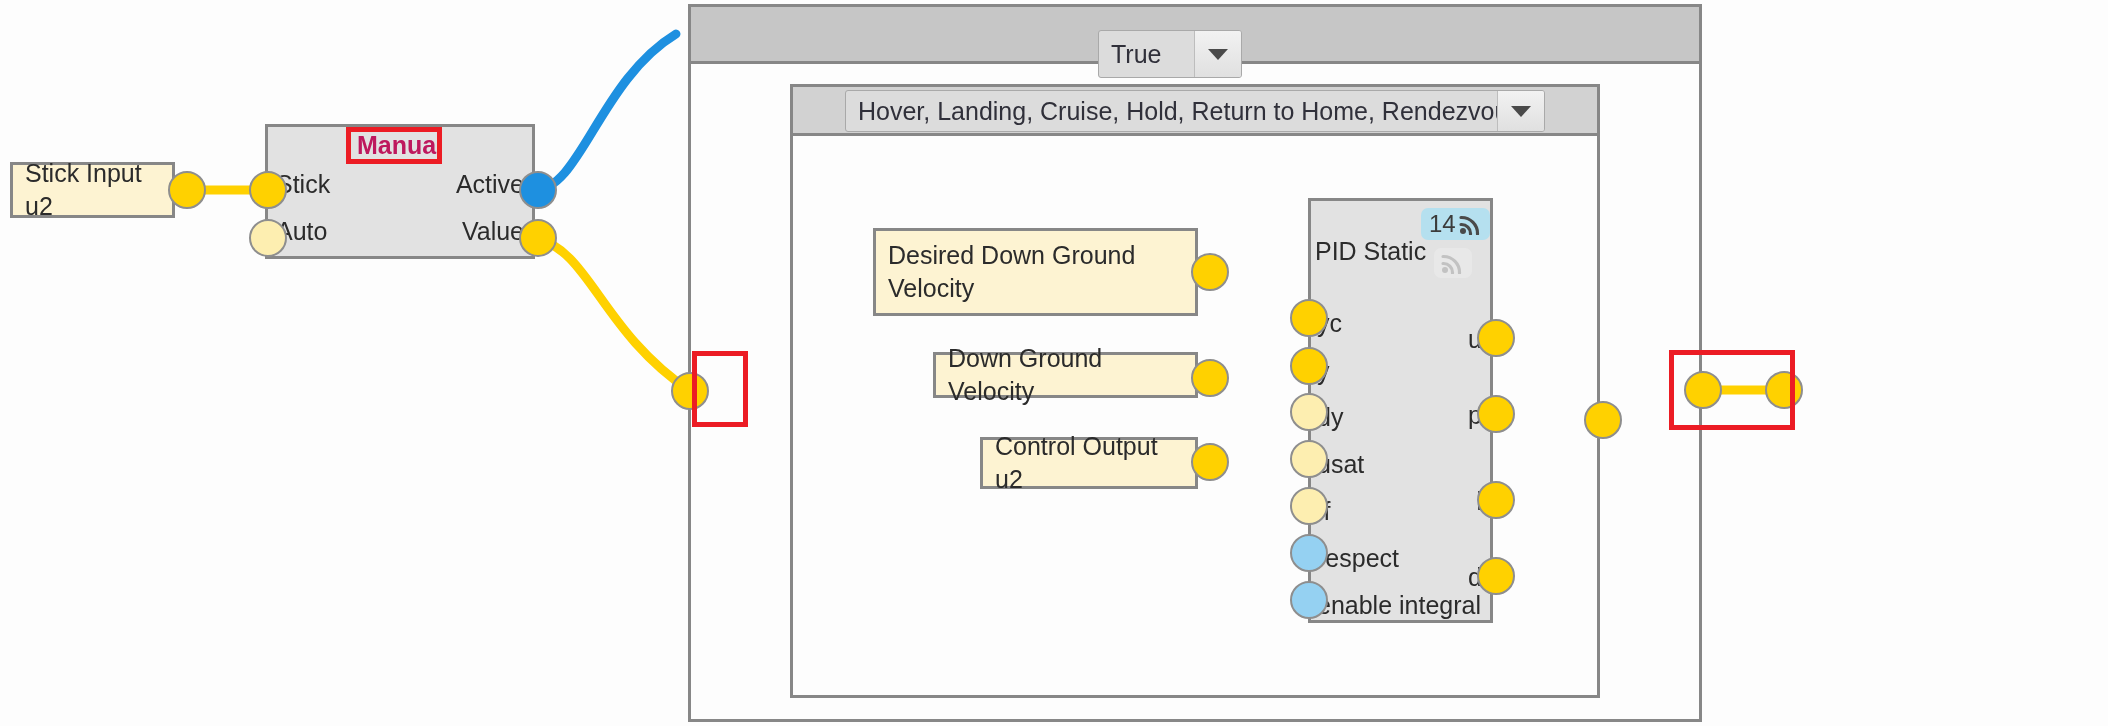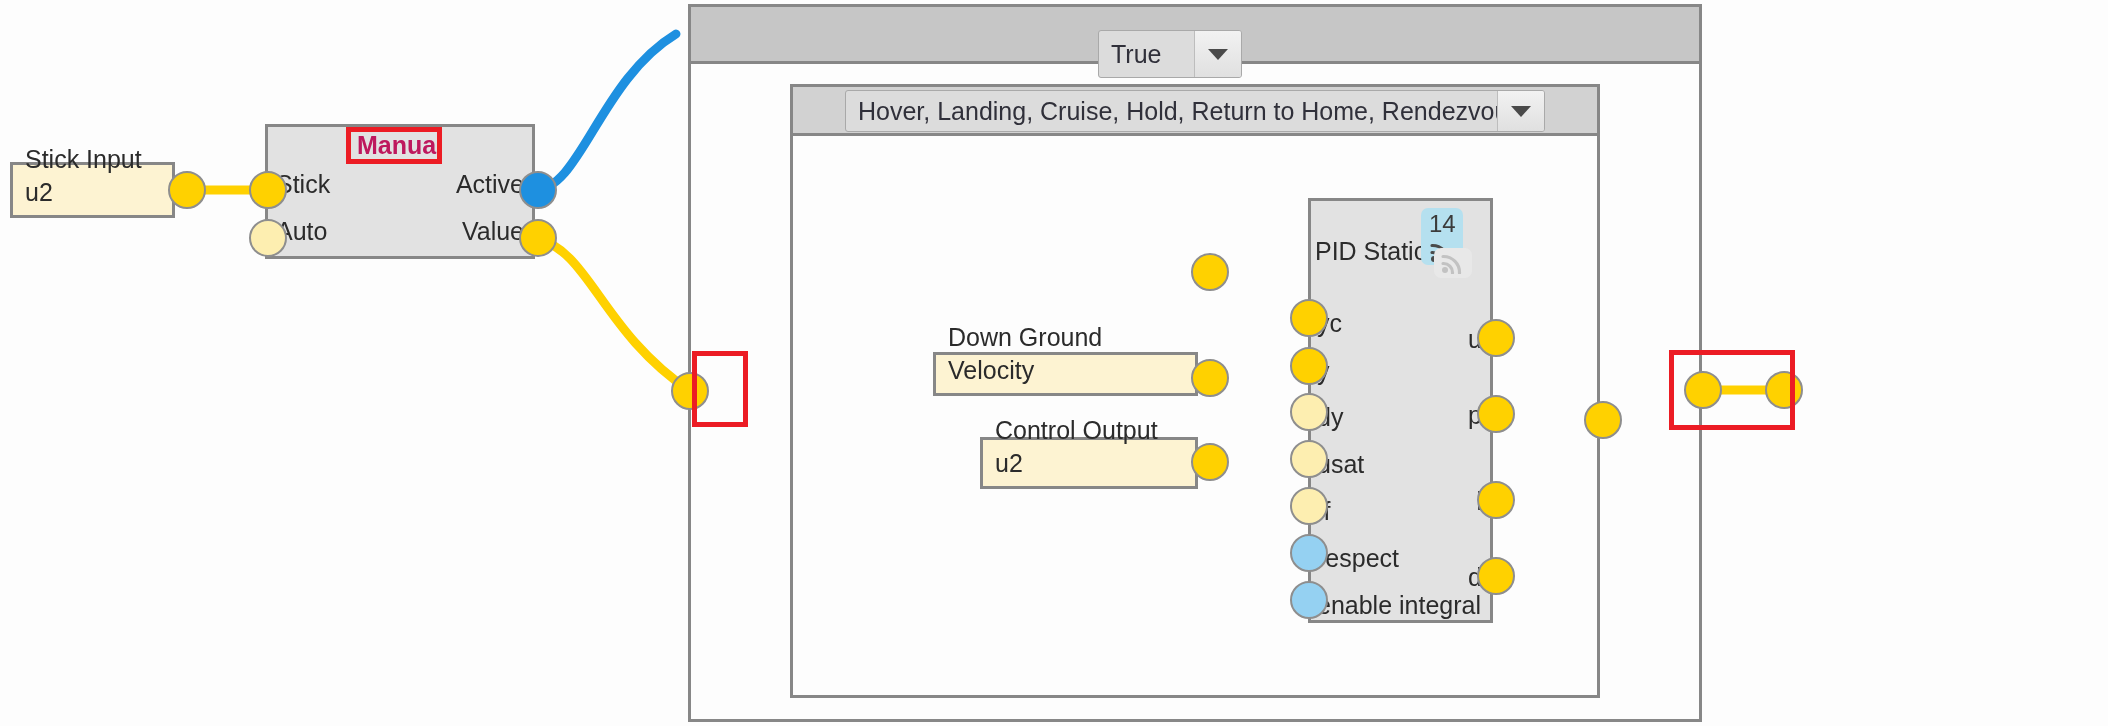--- a/index.html
+++ b/index.html
@@ -29,25 +29,25 @@
     pointer-events: none;
   }
 
   
   .note-box {
     position: absolute;
     background: #fdf3d2;
     border: 3px solid #878787;
     box-sizing: border-box;
     display: flex;
-    align-items: flex-end;
+    align-items: center;
     color: #2b2b2b;
     font-size: 25px;
     line-height: 1.32;
-    padding: 6px 12px;
+    padding: 20px 12px;
     z-index: 6;
   }
 
   .proc-box {
     position: absolute;
     background: #e2e2e2;
     border: 3px solid #878787;
     box-sizing: border-box;
     z-index: 6;
   }
@@ -266,20 +266,23 @@
   <div class="port yellow" style="left:249px; top:171px;"></div>
   <div class="port yellowp" style="left:249px; top:219px;"></div>
   <div class="port blue" style="left:519px; top:171px;"></div>
   <div class="port yellow" style="left:519px; top:219px;"></div>
 
   <div class="hl" style="left:346px; top:127px; width:96px; height:37px;"></div>
 
   <div class="port yellow" style="left:671px; top:372px;"></div>
   <div class="hl" style="left:692px; top:351px; width:56px; height:76px;"></div>
 
+  <div class="note-box" style="left:873px; top:228px; width:325px; height:88px;">
+    <span>Desired Down Ground Velocity</span>
+  </div>
   <div class="port yellow" style="left:1191px; top:253px;"></div>
 
   <div class="note-box" style="left:933px; top:352px; width:265px; height:44px;">
     <span>Down Ground Velocity</span>
   </div>
   <div class="port yellow" style="left:1191px; top:359px;"></div>
 
   <div class="note-box" style="left:980px; top:437px; width:218px; height:52px;">
     <span>Control Output u2</span>
   </div>
@@ -295,21 +298,21 @@
     <div class="pin-label" style="left:6px; top:296px;">ff</div>
     <div class="pin-label" style="left:6px; top:343px;">respect</div>
     <div class="pin-label" style="left:6px; top:390px;">enable integral</div>
 
     <div class="pin-label right" style="right:8px; top:124px;">u</div>
     <div class="pin-label right" style="right:8px; top:200px;">p</div>
     <div class="pin-label right" style="right:8px; top:286px;">i</div>
     <div class="pin-label right" style="right:8px; top:362px;">d</div>
   </div>
 
-  <div class="badge" style="left:1421px; top:208px;flex-direction:column;">
+  <div class="badge" style="left:1421px; top:208px;">
     <span>14</span>
     <svg class="wifi" width="24" height="22" viewBox="0 0 24 22">
       <circle cx="4" cy="18" r="3" fill="#4a4a4a"></circle>
       <path d="M2 11.5 A 9 9 0 0 1 11.5 21" stroke="#4a4a4a" stroke-width="3.2" fill="none" stroke-linecap="round"></path>
       <path d="M2 4.5 A 16 16 0 0 1 18.5 21" stroke="#4a4a4a" stroke-width="3.2" fill="none" stroke-linecap="round"></path>
     </svg>
   </div>
   <div class="badge-ghost" style="left:1434px; top:248px;">
     <svg class="wifi" width="24" height="22" viewBox="0 0 24 22">
       <circle cx="4" cy="18" r="3" fill="#c2c2c2"></circle>

